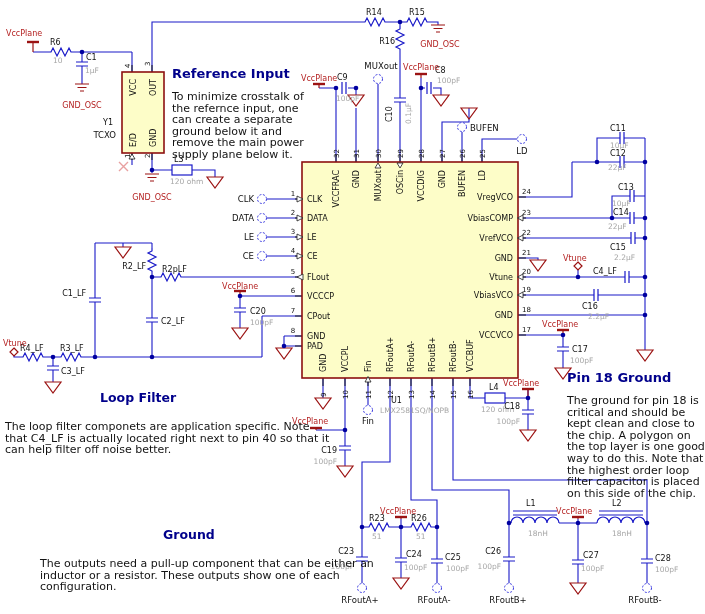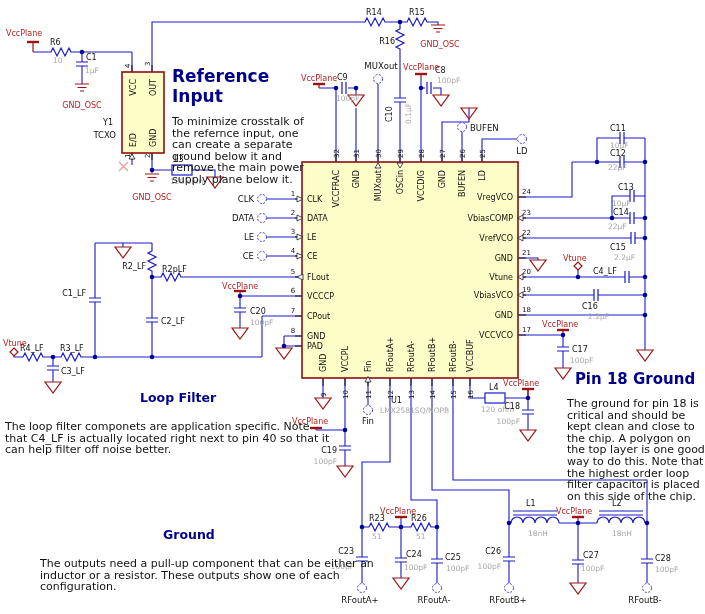--- a/index.html
+++ b/index.html
@@ -19,21 +19,21 @@
   .ref{fill:#111111;font-size:8px;}
   .val{fill:#a6a6a6;font-size:7.5px;}
   .net{fill:#b42222;font-size:8px;}
   .pn{fill:#111111;font-size:7px;}
   .pname{fill:#111111;font-size:8px;}
   .clabel{fill:#111111;font-size:8.5px;}
   .mid{text-anchor:middle;}
   .end{text-anchor:end;}
   .xmark{stroke:#e8a0a0;stroke-width:1.4;}
   .note{position:absolute;}
-  .note-title{color:#00008b;font-weight:bold;font-size:17px;}
+  .note-title{color:#00008b;font-weight:bold;font-size:13px;}
   .note-body{color:#131313;font-size:11px;line-height:11.6px;margin-top:10px;}
 </style>
 </head>
 <body>
 
 <div id="page">
 
 <svg width="705" height="614" viewBox="0 0 705 614">
 
   <g>
@@ -512,28 +512,28 @@
         <circle class="dot" cx="645" cy="315" r="2.3"></circle>
   </g>
 </svg>
 
 <div class="note" style="left:172px;top:66px;width:140px;">
   <div class="note-title">Reference Input</div>
   <div class="note-body">To minimize crosstalk of the refernce input, one can create a separate ground below it and remove the main power supply plane below it.</div>
 </div>
 
 <div class="note" style="left:100px;top:390px;">
-  <div class="note-title" style="font-size:12.5px;margin-left:40px;">Loop Filter</div>
+  <div class="note-title" style="font-size:12.5px;">Loop Filter</div>
 </div>
 <div class="note" style="left:5px;top:411px;width:330px;">
   <div class="note-body">The loop filter componets are application specific.   Note that C4_LF is actually located right next to pin 40 so that it can help filter off noise better.</div>
 </div>
 
 <div class="note" style="left:567px;top:370px;width:136px;">
-  <div class="note-title" style="font-size:15px;text-align:center;">Pin 18 Ground</div>
+  <div class="note-title" style="font-size:13px;text-align:left;">Pin 18 Ground</div>
   <div class="note-body" style="width:140px;">The ground for pin 18 is critical and should be kept clean and close to the chip.  A polygon on the top layer is one good way to do this.  Note that the highest order loop filter capacitor is placed on this side of the chip.</div>
 </div>
 
 <div class="note" style="left:163px;top:527px;">
   <div class="note-title" style="font-size:12.5px;">Ground</div>
 </div>
 <div class="note" style="left:40px;top:548px;width:365px;">
   <div class="note-body">The outputs need a pull-up component that can be either an inductor or a resistor.    These outputs show one of each configuration.</div>
 </div>
 

